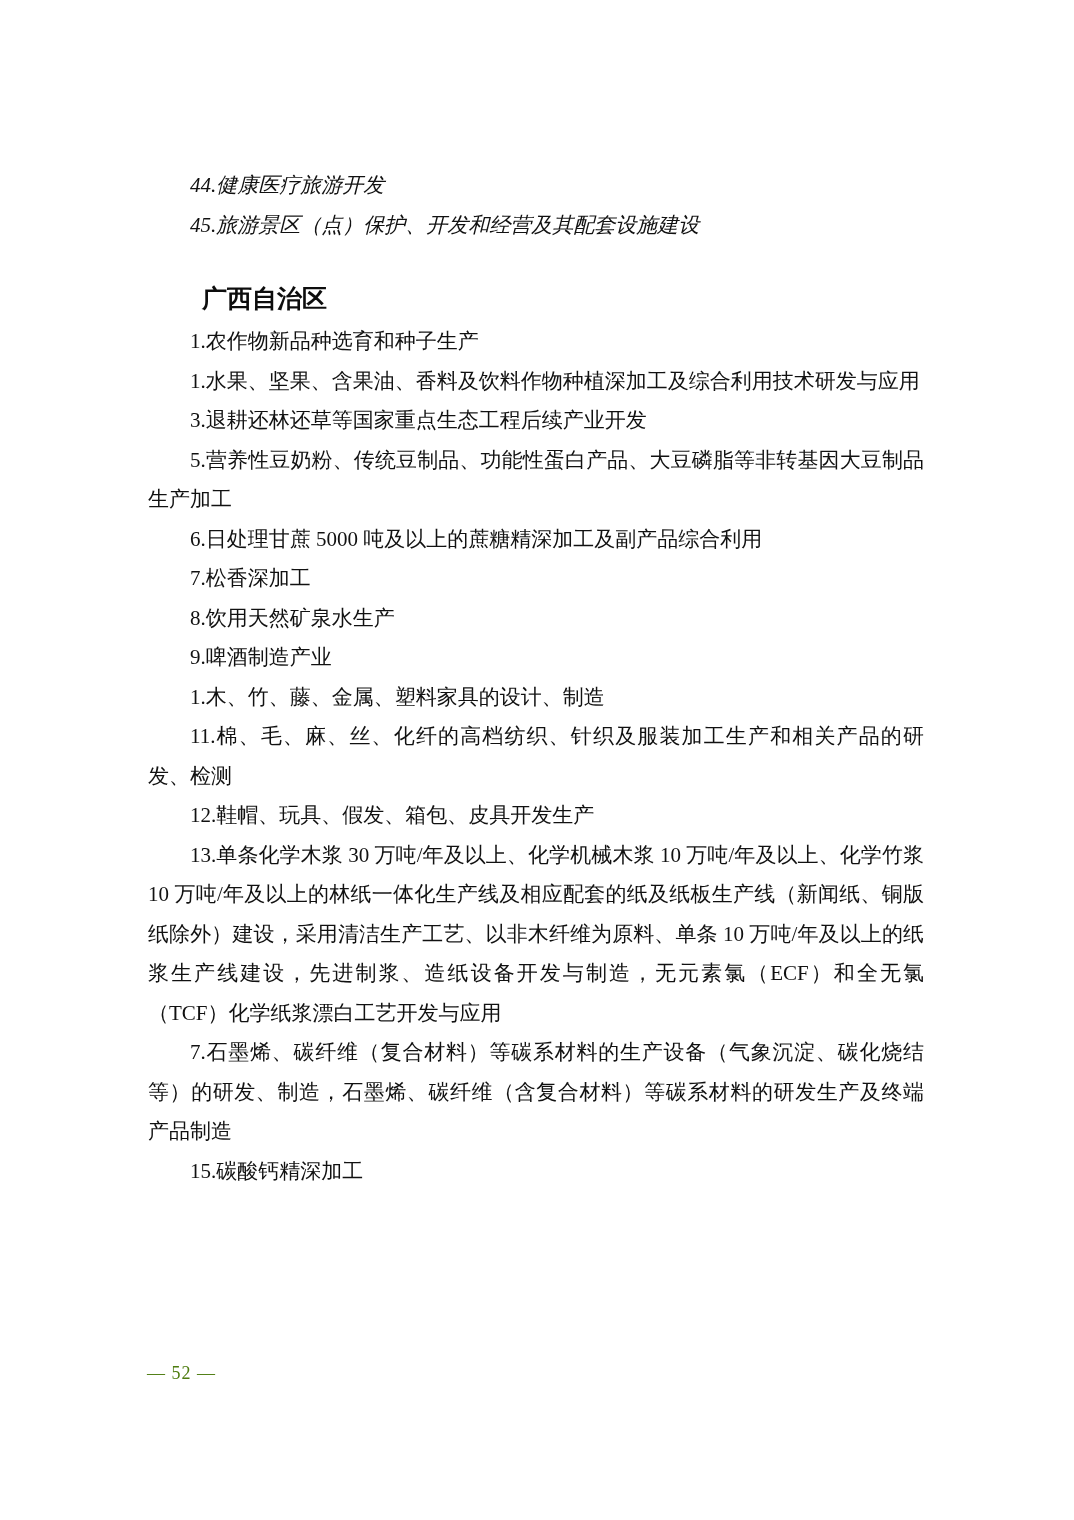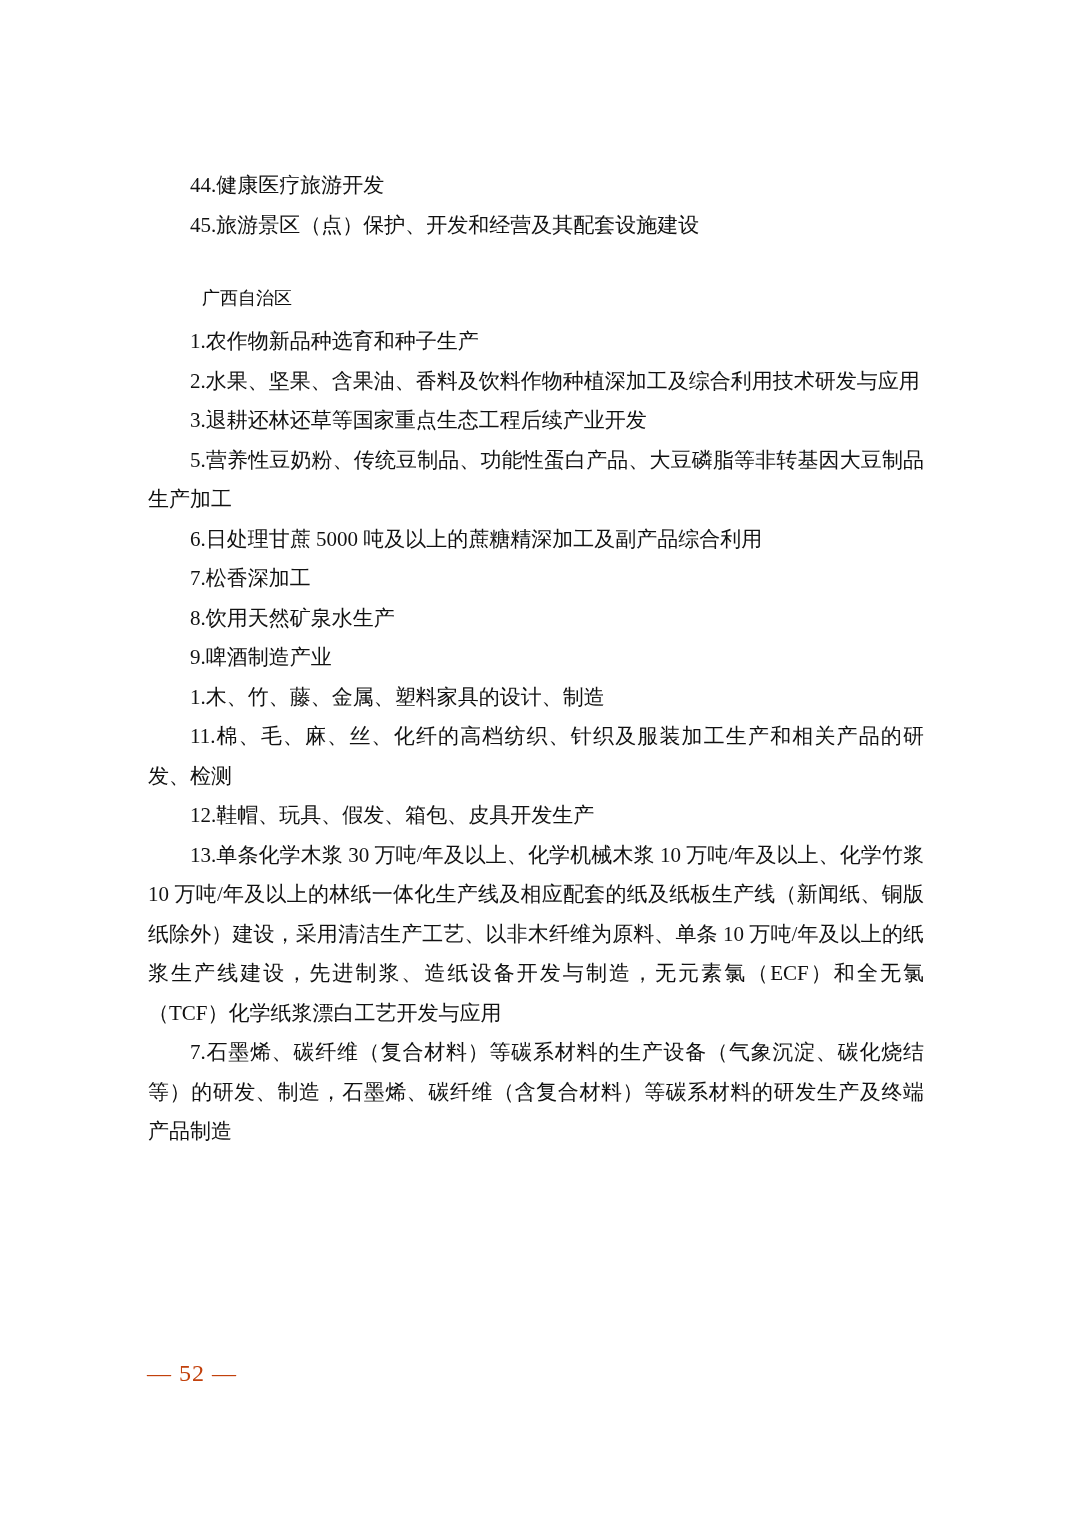--- a/index.html
+++ b/index.html
@@ -19,73 +19,75 @@
   .content {
     position: absolute;
     left: 148px;
     top: 165px;
     width: 776px;
     font-size: 21px;
     text-align: justify;
   }
   .carryover .para {
     line-height: 40px;
+    font-style: italic;
   }
   .section .para {
     line-height: 39.5px;
   }
   .para {
     margin: 0;
     text-indent: 2em;
   }
   .heading {
     margin: 33px 0 4px 0;
     font-family: "Liberation Sans", "DejaVu Sans", sans-serif;
-    font-weight: normal;
-    font-size: 18px;
+    font-weight: bold;
+    font-size: 25px;
     line-height: 40px;
     text-indent: 54px;
     text-align: left;
     color: #0d0d0d;
   }
   .footer {
     position: absolute;
     left: 147px;
     top: 1353px;
-    font-size: 24px;
+    font-size: 18px;
     line-height: 40px;
-    color: #c2410c;
+    color: #4d7c0f;
     letter-spacing: 1px;
   }
 </style>
 </head>
 <body>
 
 <div class="page">
   <div class="content">
 
     <div class="carryover">
         <p class="para">44.健康医疗旅游开发</p>
         <p class="para">45.旅游景区（点）保护、开发和经营及其配套设施建设</p>
       </div>
 
     <h2 class="heading">广西自治区</h2>
 
     <div class="section">
         <p class="para">1.农作物新品种选育和种子生产</p>
-        <p class="para">2.水果、坚果、含果油、香料及饮料作物种植深加工及综合利用技术研发与应用</p>
+        <p class="para">1.水果、坚果、含果油、香料及饮料作物种植深加工及综合利用技术研发与应用</p>
         <p class="para">3.退耕还林还草等国家重点生态工程后续产业开发</p>
         <p class="para">5.营养性豆奶粉、传统豆制品、功能性蛋白产品、大豆磷脂等非转基因大豆制品生产加工</p>
         <p class="para">6.日处理甘蔗 5000 吨及以上的蔗糖精深加工及副产品综合利用</p>
         <p class="para">7.松香深加工</p>
         <p class="para">8.饮用天然矿泉水生产</p>
         <p class="para">9.啤酒制造产业</p>
         <p class="para">1.木、竹、藤、金属、塑料家具的设计、制造</p>
         <p class="para">11.棉、毛、麻、丝、化纤的高档纺织、针织及服装加工生产和相关产品的研发、检测</p>
         <p class="para">12.鞋帽、玩具、假发、箱包、皮具开发生产</p>
         <p class="para">13.单条化学木浆 30 万吨/年及以上、化学机械木浆 10 万吨/年及以上、化学竹浆 10 万吨/年及以上的林纸一体化生产线及相应配套的纸及纸板生产线（新闻纸、铜版纸除外）建设，采用清洁生产工艺、以非木纤维为原料、单条 10 万吨/年及以上的纸浆生产线建设，先进制浆、造纸设备开发与制造，无元素氯（ECF）和全无氯（TCF）化学纸浆漂白工艺开发与应用</p>
         <p class="para">7.石墨烯、碳纤维（复合材料）等碳系材料的生产设备（气象沉淀、碳化烧结等）的研发、制造，石墨烯、碳纤维（含复合材料）等碳系材料的研发生产及终端产品制造</p>
+        <p class="para">15.碳酸钙精深加工</p>
       </div>
 
   </div>
 
   <div class="footer">— 52 —</div>
 </div>
 
 </body></html>

